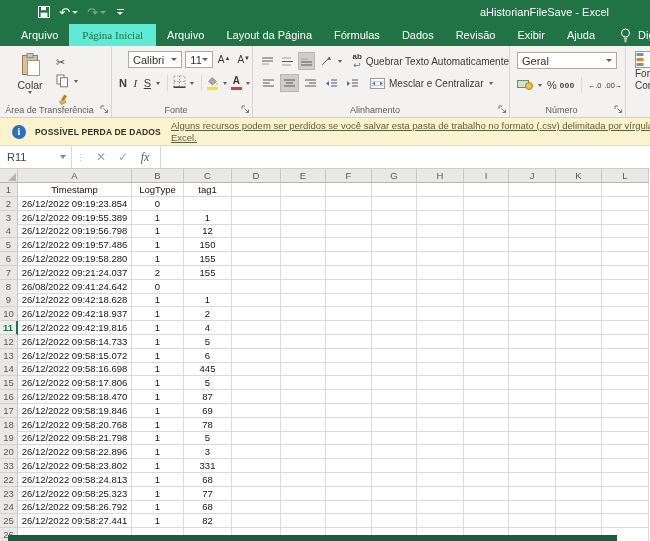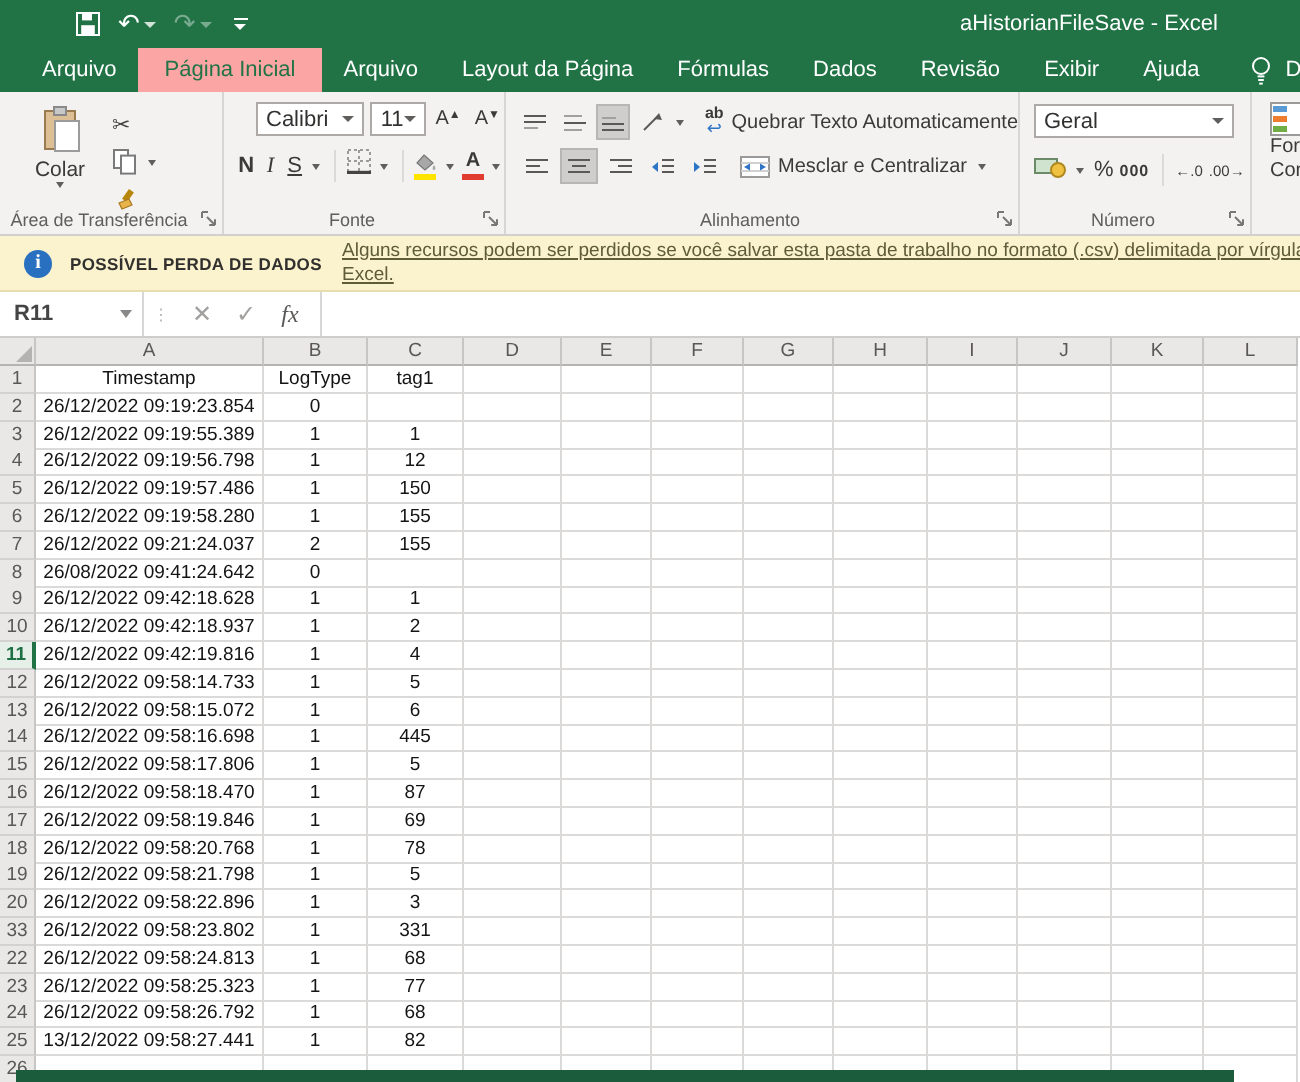--- a/index.html
+++ b/index.html
@@ -17,21 +17,21 @@
   .mini-tri { width:0; height:0; border-left:3px solid transparent; border-right:3px solid transparent; border-top:3px solid #cfe3d8; margin-left:2px; }
   .mini-tri.dim { border-top-color:rgba(255,255,255,.4); }
   .qat-more { display:flex; flex-direction:column; align-items:center; margin-left:2px; }
   .qat-more .bar { width:7px; height:1px; background:#fff; margin-bottom:2px; }
   .qat-more .tri { width:0;height:0;border-left:3px solid transparent;border-right:3px solid transparent;border-top:3px solid #fff; }
   .title-text { position:absolute; left:480px; top:0; height:24px; line-height:24px; color:#fff; font-size:11px; white-space:nowrap; }
 
   
   .tabrow { position:absolute; top:24px; left:0; width:650px; height:22px; background:#217346; display:flex; align-items:stretch; padding-left:10px; }
   .tab { color:#fff; font-size:11px; line-height:22px; padding:0 11px; white-space:nowrap; cursor:default; }
-  .tab.active { background:#fca5a5; color:#217346; padding:0 13px; }
+  .tab.active { background:#5eead4; color:#217346; padding:0 13px;font-family:Liberation Serif, serif; }
   .tellme { display:flex; align-items:center; gap:7px; margin-left:14px; color:#fff; font-size:11px; white-space:nowrap; }
 
   
   .ribbon { position:absolute; top:46px; left:0; width:650px; height:72px; background:#f3f2f1; border-bottom:1px solid #d2d0ce; display:flex; }
   .rgroup { position:relative; height:100%; border-right:1px solid #d8d6d4; padding-top:5px; }
   .rgroup-label { position:absolute; bottom:2px; left:0; right:12px; text-align:center; font-size:9px; color:#605e5c; white-space:nowrap; }
   .launcher { position:absolute; right:2px; bottom:3px; width:9px; height:9px; }
   .g-clip { width:112px; display:flex; gap:4px; padding-left:8px; }
   .paste-big { display:flex; flex-direction:column; align-items:center; width:44px; padding-top:2px; cursor:default; }
   .paste-big .lbl { font-size:10.5px; color:#3b3a39; margin-top:2px; }
@@ -78,21 +78,21 @@
 
   
   .msgbar { position:absolute; top:118px; left:0; width:650px; height:28px; background:#fbf3cd; border-bottom:1px solid #e6deb0; display:flex; align-items:center; overflow:hidden; }
   .info-ic { flex:0 0 14px; width:14px; height:14px; border-radius:50%; background:#2a70c0; color:#fff; font-size:10px; font-weight:bold; font-family:"Liberation Serif", serif; text-align:center; line-height:14px; margin:0 9px 0 12px; }
   .msg-badge { font-size:8.5px; font-weight:bold; color:#32302e; letter-spacing:.2px; white-space:nowrap; margin-right:10px; }
   .msg-link { font-size:9.5px; color:#5f5c3a; line-height:12px; overflow:hidden; }
   .msg-link span { display:block; text-decoration:underline; white-space:nowrap; cursor:pointer; }
 
   
   .fbar { position:absolute; top:146px; left:0; width:650px; height:23px; background:#fff; border-bottom:1px solid #cfcdcb; display:flex; align-items:stretch; }
-  .namebox { width:72px; display:flex; align-items:center; justify-content:space-between; padding:0 5px 0 7px; border-right:1px solid #d9d7d5; font-size:11px; color:#444;font-weight:bold; }
+  .namebox { width:72px; display:flex; align-items:center; justify-content:space-between; padding:0 5px 0 7px; border-right:1px solid #d9d7d5; font-size:11px; color:#444; }
   .namebox .tri { width:0;height:0;border-left:3.5px solid transparent;border-right:3.5px solid transparent;border-top:4px solid #8a8886; }
   .fbar-handle { width:18px; display:flex; align-items:center; justify-content:center; color:#b5b3b1; font-size:8px; letter-spacing:1px; }
   .fbar-btns { display:flex; align-items:center; gap:0; border-right:1px solid #d9d7d5; padding-right:4px; }
   .fbtn { width:22px; text-align:center; font-size:12px; color:#a3a19f; }
   .fbtn.fx { color:#5a5856; font-family:"Liberation Serif", serif; font-style:italic; font-size:12px; }
   .formula-input { flex:1; font-size:11px; color:#222; padding:3px 6px; }
 
   
   .sheet { position:absolute; top:169px; left:0; width:650px; bottom:0; background:#fff; --cols:18px 114px 52px 48px 49px 45px 46px 45px 47px 45px 47px 46px 47px; }
   .chdr { display:grid; grid-template-columns:var(--cols); height:14px; }
@@ -778,21 +778,21 @@
           <div class="c"></div>
           <div class="c"></div>
           <div class="c"></div>
           <div class="c"></div>
           <div class="c"></div>
           <div class="c"></div>
           <div class="c"></div>
         </div>
         <div class="r">
           <div class="rn">25</div>
-          <div class="c">13/12/2022 09:58:27.441</div>
+          <div class="c">26/12/2022 09:58:27.441</div>
           <div class="c">1</div>
           <div class="c">82</div>
           <div class="c"></div>
           <div class="c"></div>
           <div class="c"></div>
           <div class="c"></div>
           <div class="c"></div>
           <div class="c"></div>
           <div class="c"></div>
           <div class="c"></div>

